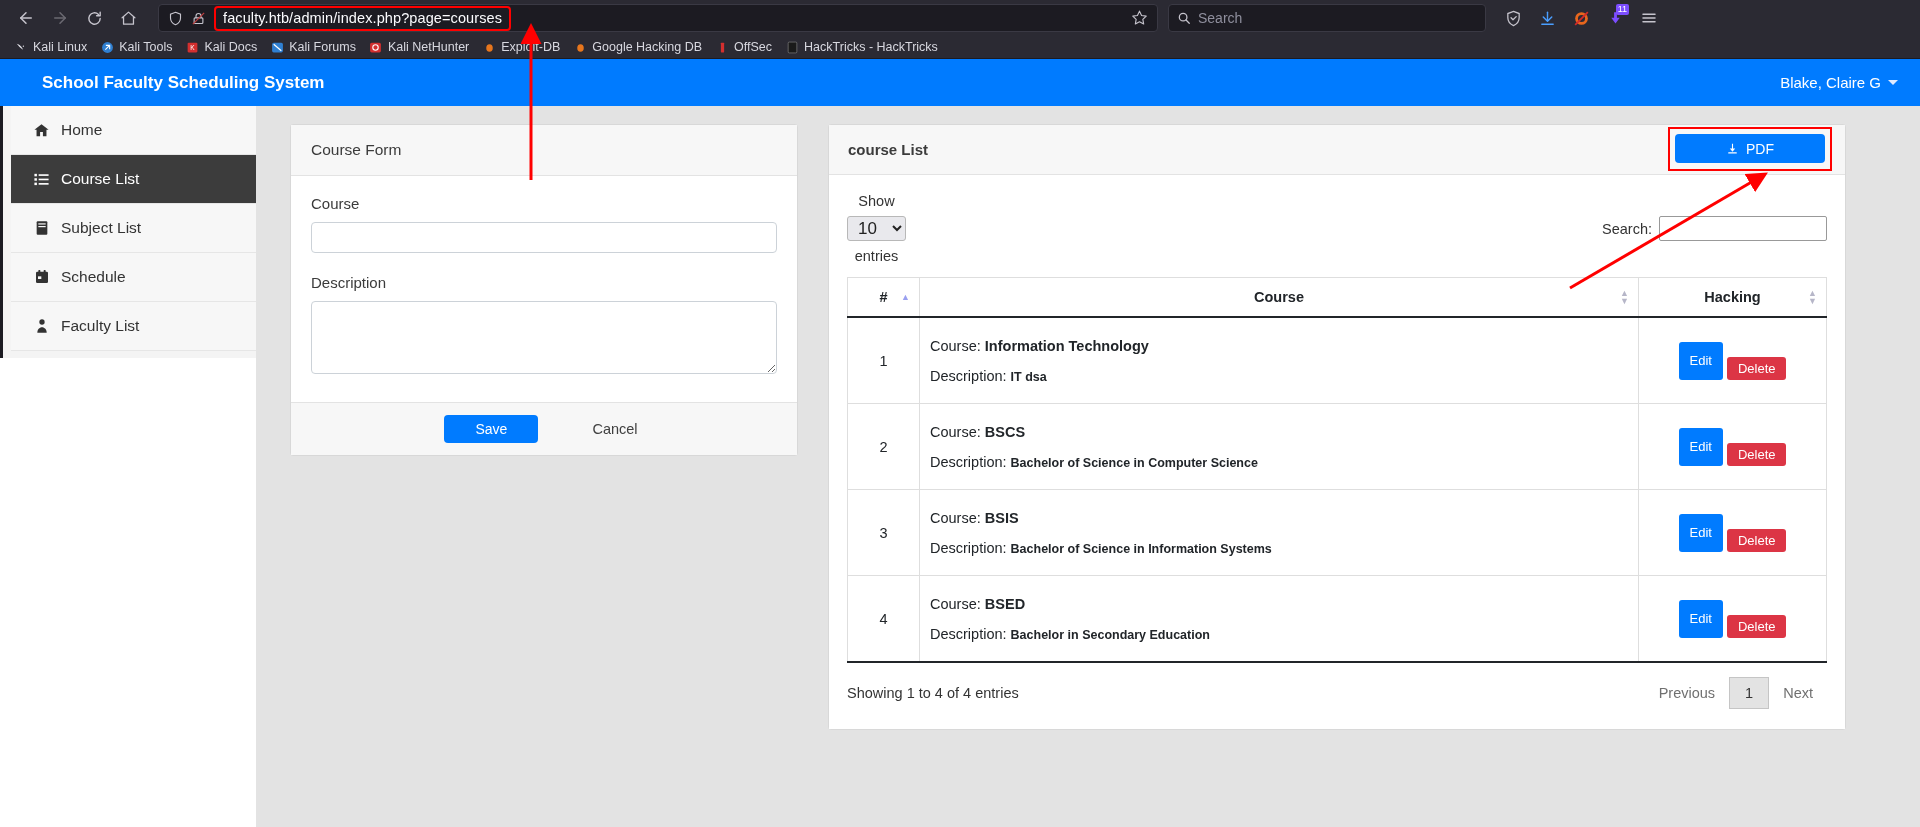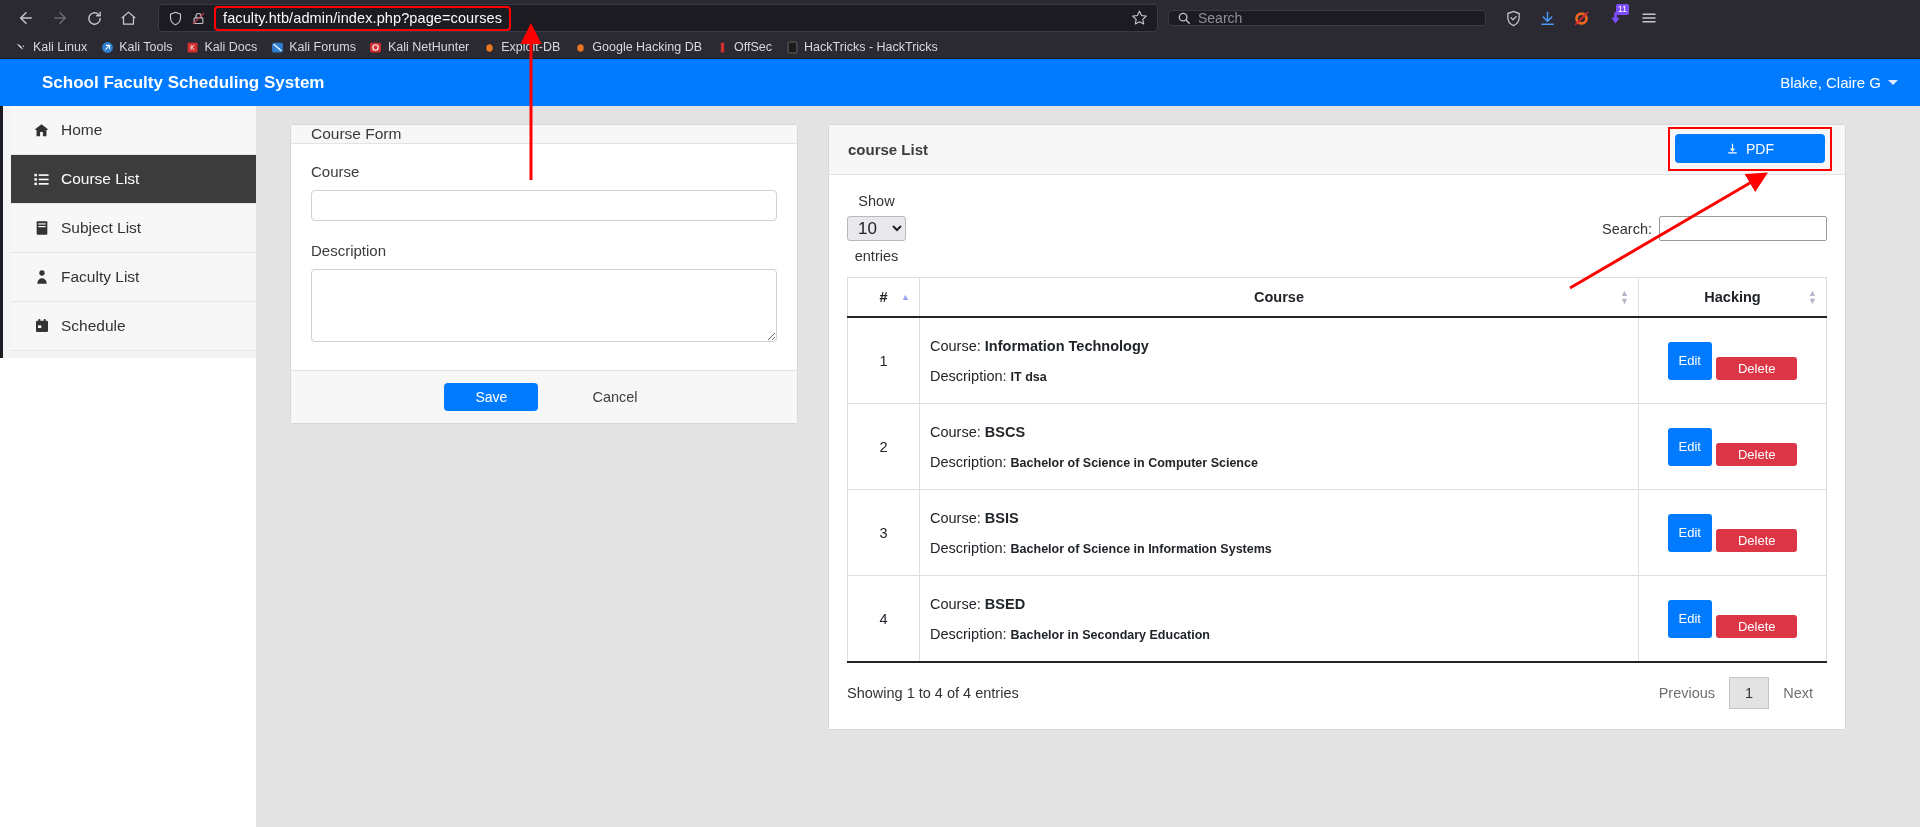--- a/index.html
+++ b/index.html
@@ -55,21 +55,21 @@
     color: #fbfbfe;
     font-size: 14.5px;
     white-space: nowrap;
     letter-spacing: 0.1px;
   }
   #urlbar-spacer { flex: 1 1 auto; }
   #star-icon { color: #c6c4cd; width: 18px; height: 18px; margin-left: 6px;}
 
   #searchbar {
     width: 318px;
-    height: 16px;
+    height: 28px;
     background: #1c1b22;
     border: 1px solid #3a3944;
     border-radius: 4px;
     display: flex;
     align-items: center;
     padding: 0 8px;
     gap: 7px;
     flex: 0 0 auto;
   }
   #searchbar .ph { color: #8f8f9d; font-size: 14px; }
@@ -181,21 +181,21 @@
 
   
   #course-form-card {
     width: 508px;
     flex: 0 0 508px;
     background: #ffffff;
     border: 1px solid #d8d8d8;
     border-radius: 3px;
   }
   .card-head {
-    padding: 0 20px;
+    padding: 16px 20px;
     border-bottom: 1px solid #e3e3e3;
     background: #f7f7f7;
     font-size: 15.5px;
     color: #3b3b3b;
   }
   .card-body { padding: 19px 20px 28px 20px; background: #fff; }
   .form-label {
     font-size: 15px;
     color: #3b3b3b;
     margin-bottom: 10px;
@@ -368,21 +368,21 @@
   .row-line .desc-val { font-weight: bold; font-size: 12.5px; }
   td.cell-action { text-align: center; }
   .act-wrap { display: flex; gap: 4px; justify-content: center; }
   .btn-edit {
     background: #007bff; color: #fff; border: none; border-radius: 3px;
     padding: 4px 11px; font-size: 13px; cursor: pointer;
     font-family: "Liberation Sans", sans-serif;
   }
   .btn-delete {
     background: #dc3545; color: #fff; border: none; border-radius: 3px;
-    padding: 4px 22px; font-size: 13px; cursor: pointer;
+    padding: 4px 11px; font-size: 13px; cursor: pointer;
     font-family: "Liberation Sans", sans-serif;
     margin-top: 15px;
   }
 
   #table-footer {
     display: flex;
     align-items: center;
     justify-content: space-between;
     padding: 14px 0 8px 0;
   }
@@ -631,39 +631,39 @@
       <div class="side-item">
         <span class="side-ico">
           <svg width="16" height="16" viewBox="0 0 24 24" fill="currentColor">
               <rect x="4" y="2" width="16" height="20" rx="1.5"></rect>
               <rect x="6.5" y="5" width="11" height="1.8" fill="#f7f7f7"></rect>
               <rect x="6.5" y="9" width="11" height="1.8" fill="#f7f7f7"></rect>
             </svg>
         </span>
         <span>Subject List</span>
       </div>
-      <div class="side-item">
-        <span class="side-ico">
-          <svg width="16" height="16" viewBox="0 0 24 24" fill="currentColor">
-              <circle cx="12" cy="6" r="4"></circle>
-              <path d="M5 22c0-4.4 3.1-8 7-8s7 3.6 7 8z"></path>
-            </svg>
-        </span>
-        <span>Faculty List</span>
-      </div>
       <div class="side-item" style="border-bottom:1px solid #e6e6e6;">
         <span class="side-ico">
           <svg width="16" height="16" viewBox="0 0 24 24" fill="currentColor">
               <rect x="3" y="4" width="18" height="17" rx="2"></rect>
               <rect x="6.5" y="1.5" width="3" height="4.5" rx="1"></rect>
               <rect x="14.5" y="1.5" width="3" height="4.5" rx="1"></rect>
               <rect x="6" y="11" width="5" height="4" fill="#f7f7f7"></rect>
             </svg>
         </span>
         <span>Schedule</span>
+      </div>
+      <div class="side-item">
+        <span class="side-ico">
+          <svg width="16" height="16" viewBox="0 0 24 24" fill="currentColor">
+              <circle cx="12" cy="6" r="4"></circle>
+              <path d="M5 22c0-4.4 3.1-8 7-8s7 3.6 7 8z"></path>
+            </svg>
+        </span>
+        <span>Faculty List</span>
       </div>
     </div>
 
     <div id="main">
 
       <div id="course-form-card">
         <div class="card-head">Course Form</div>
         <div class="card-body">
           <label class="form-label">Course</label>
           <input class="form-input" type="text" value="" style="">

